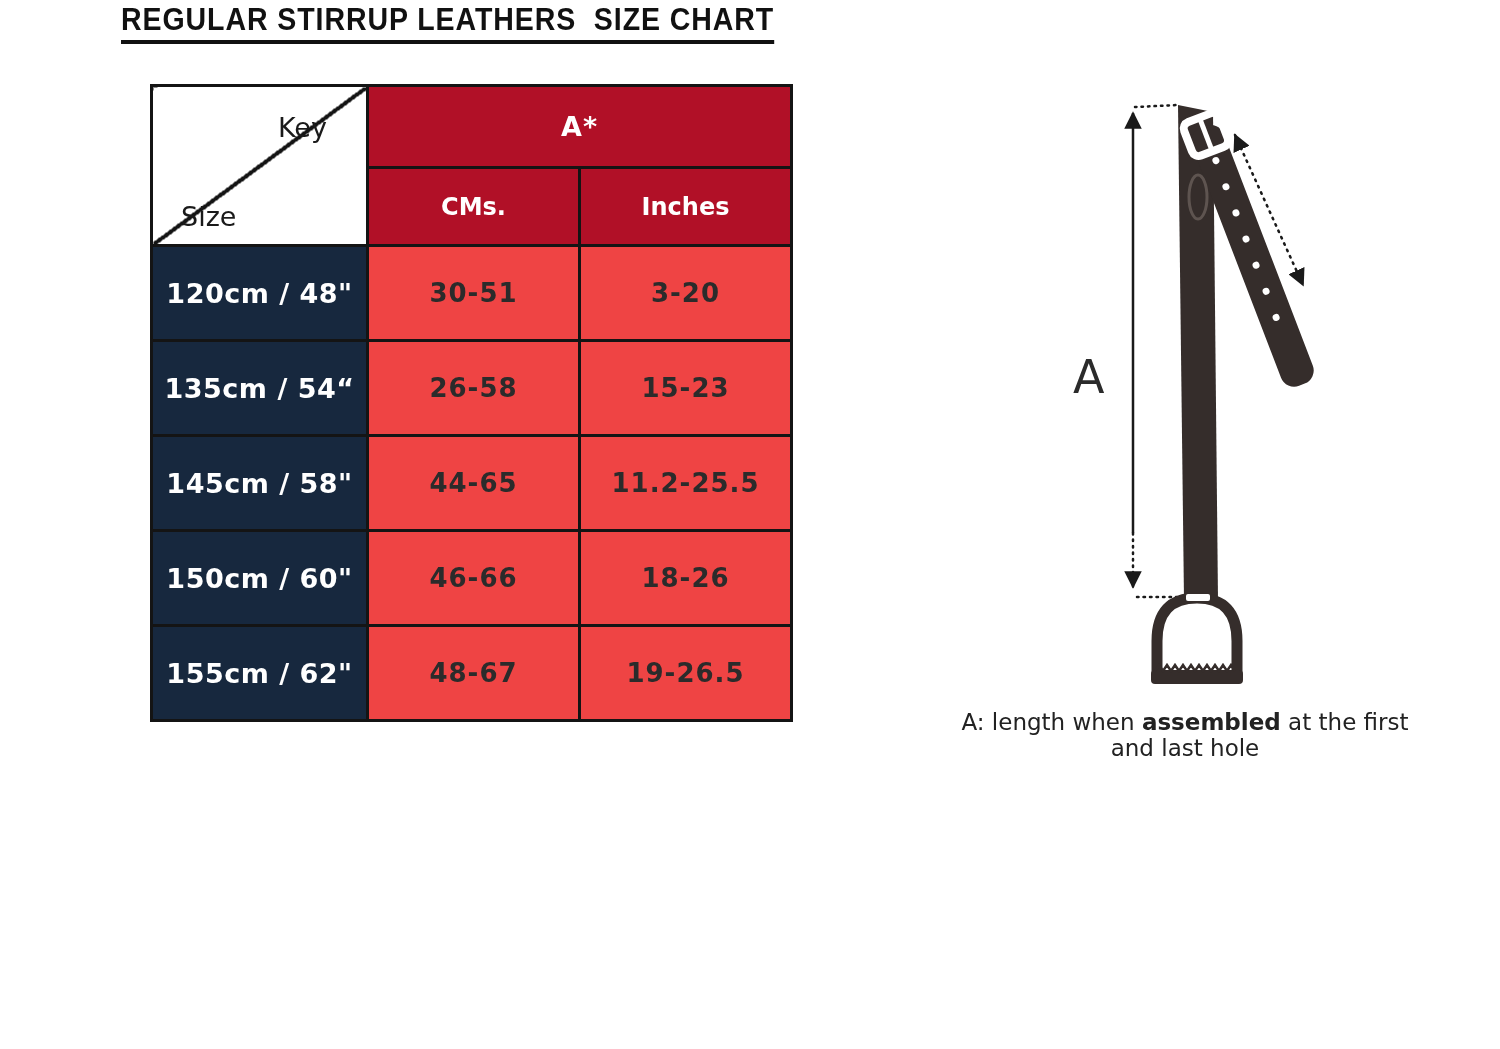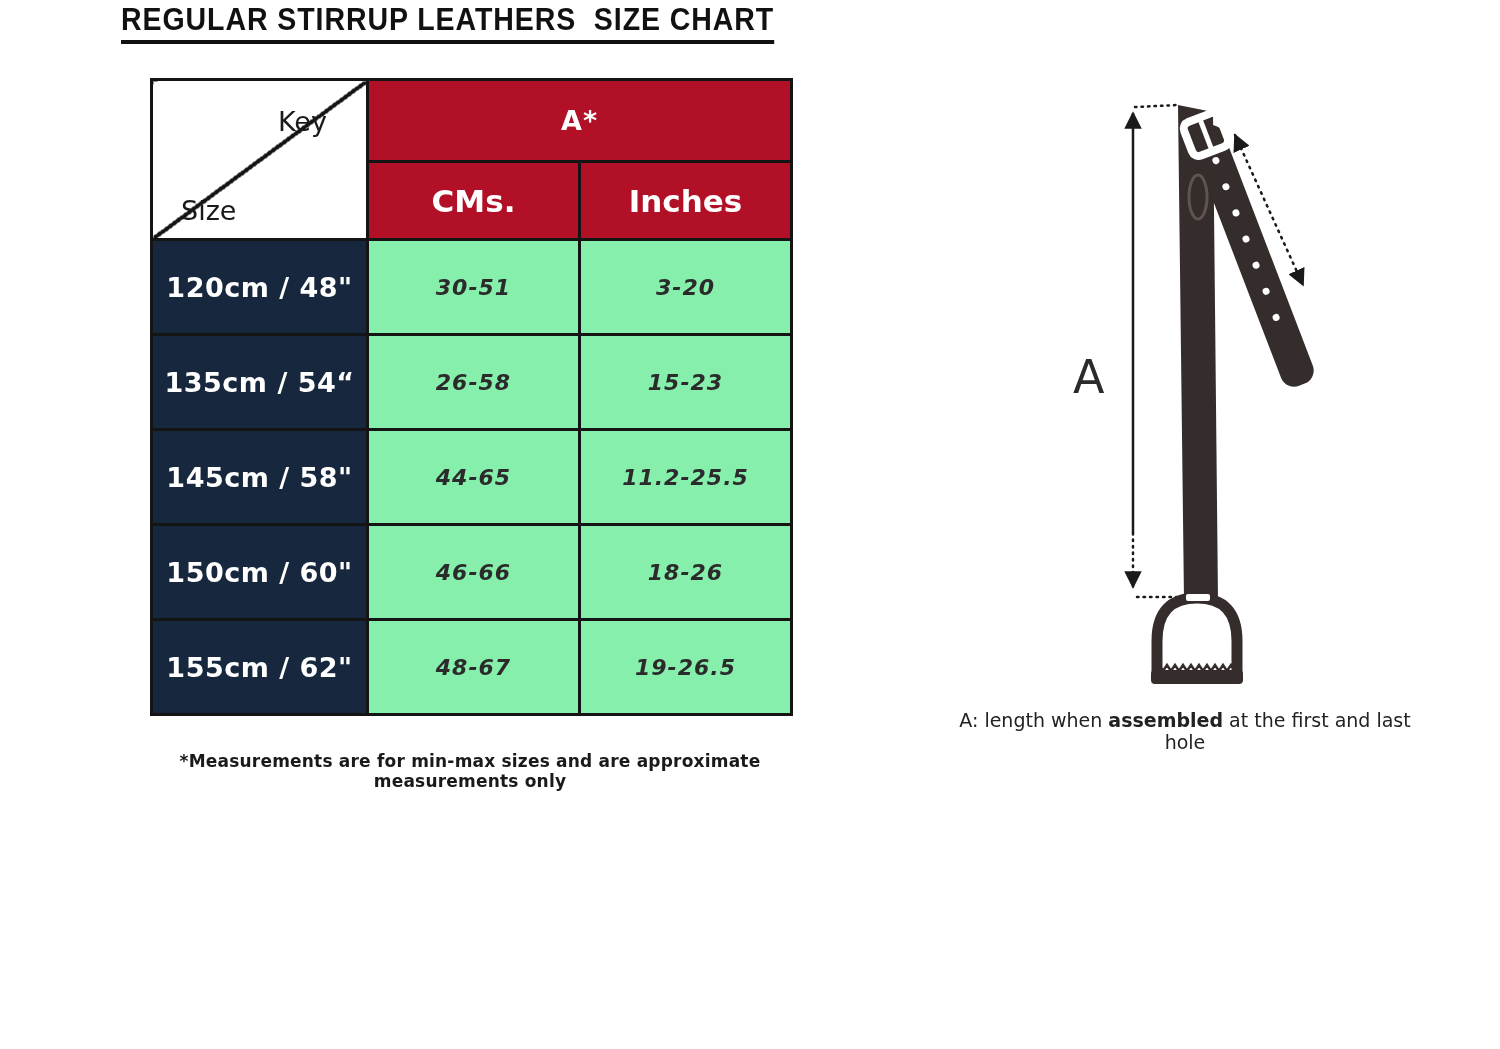--- a/index.html
+++ b/index.html
@@ -5,40 +5,40 @@
   * { margin:0; padding:0; box-sizing:border-box; }
   html,body { width:1500px; height:1049px; background:#ffffff; font-family:"DejaVu Sans","Liberation Sans",sans-serif; }
   #stage { position:relative; width:1500px; height:886px; overflow:hidden; background:#ffffff; }
 
   
   .title { position:absolute; left:121px; top:2px; font-size:31px; font-weight:800; color:#111;
            letter-spacing:1px; white-space:pre; border-bottom:4px solid #111; padding-bottom:2px;
            transform:scale(0.92,1); transform-origin:left top; font-family:"Liberation Sans",sans-serif; }
 
   
-  .size-table-wrap { position:absolute; left:150px; top:78px; }
+  .size-table-wrap { position:absolute; left:150px; top:84px; }
   table.size-table { border-collapse:collapse; table-layout:fixed; }
   table.size-table td, table.size-table th { border:3px solid #141414; text-align:center; vertical-align:middle; padding:0; }
-  .cell-red { background:#B11027; color:#ffffff; font-weight:bold; font-size:31px; }
+  .cell-red { background:#B11027; color:#ffffff; font-weight:bold; font-size:24px; }
   .cell-grouphdr { font-size:27px; letter-spacing:1px; }
   .cell-navy { background:#17283E; color:#ffffff; font-weight:bold; font-size:27px; letter-spacing:0.5px; }
-  .cell-val { background:#86efac; color:#2b2b2b; font-weight:bold; font-size:22px; letter-spacing:1px;font-style:italic; }
+  .cell-val { background:#ef4444; color:#2b2b2b; font-weight:bold; font-size:26px; letter-spacing:1px; }
   .corner-cell { position:relative; background:#ffffff;
       background-image:linear-gradient(to bottom right, transparent calc(50% - 2px), #141414 calc(50% - 2px), #141414 calc(50% + 2px), transparent calc(50% + 2px)); }
   .corner-key  { position:absolute; left:125px; top:25px;  font-size:27px; color:#1a1a1a; font-weight:500; }
   .corner-size { position:absolute; left:28px;  top:98px;  font-size:27px; color:#1a1a1a; font-weight:500;margin-top:16px; }
 
   
   .footnote { position:absolute; left:135px; top:751px; width:670px; text-align:center;
               font-size:17px; font-weight:bold; color:#1a1a1a; letter-spacing:0.2px; }
 
   
   .diagram { position:absolute; left:1045px; top:85px; width:360px; height:620px; }
   .diagram-caption { position:absolute; left:950px; top:709px; width:470px; text-align:center;
-                     font-size:19px; color:#222; }
+                     font-size:23px; color:#222; }
   .diagram-caption b { font-weight:bold; }
 
   
   .footer { position:absolute; left:0; top:962px; width:1500px; height:87px; background:#122940;
             display:flex; align-items:center; justify-content:center; }
   .brand { color:#f5f5f0; font-family:"DejaVu Serif","Liberation Serif",serif; font-style:italic;
            font-size:37px; letter-spacing:2px; transform:rotate(-6deg); }
 </style>
 </head>
 <body>
@@ -88,21 +88,20 @@
         </tr>
         <tr style="height:95px">
           <td class="cell-navy">155cm / 62"</td>
           <td class="cell-val">48-67</td>
           <td class="cell-val">19-26.5</td>
         </tr>
       </tbody>
     </table>
   </div>
 
-  <div class="footnote">*Measurements are for min-max sizes and are approximate measurements only</div>
 
   <div class="diagram">
     <svg width="360" height="620" viewBox="0 0 360 620">
       <defs>
         <marker id="arrow" viewBox="0 0 10 10" refX="9" refY="5" markerWidth="7" markerHeight="7" orient="auto-start-reverse">
           <path d="M0,0 L10,5 L0,10 Z" fill="#1a1a1a"></path>
         </marker>
       </defs>
 
       <g>

